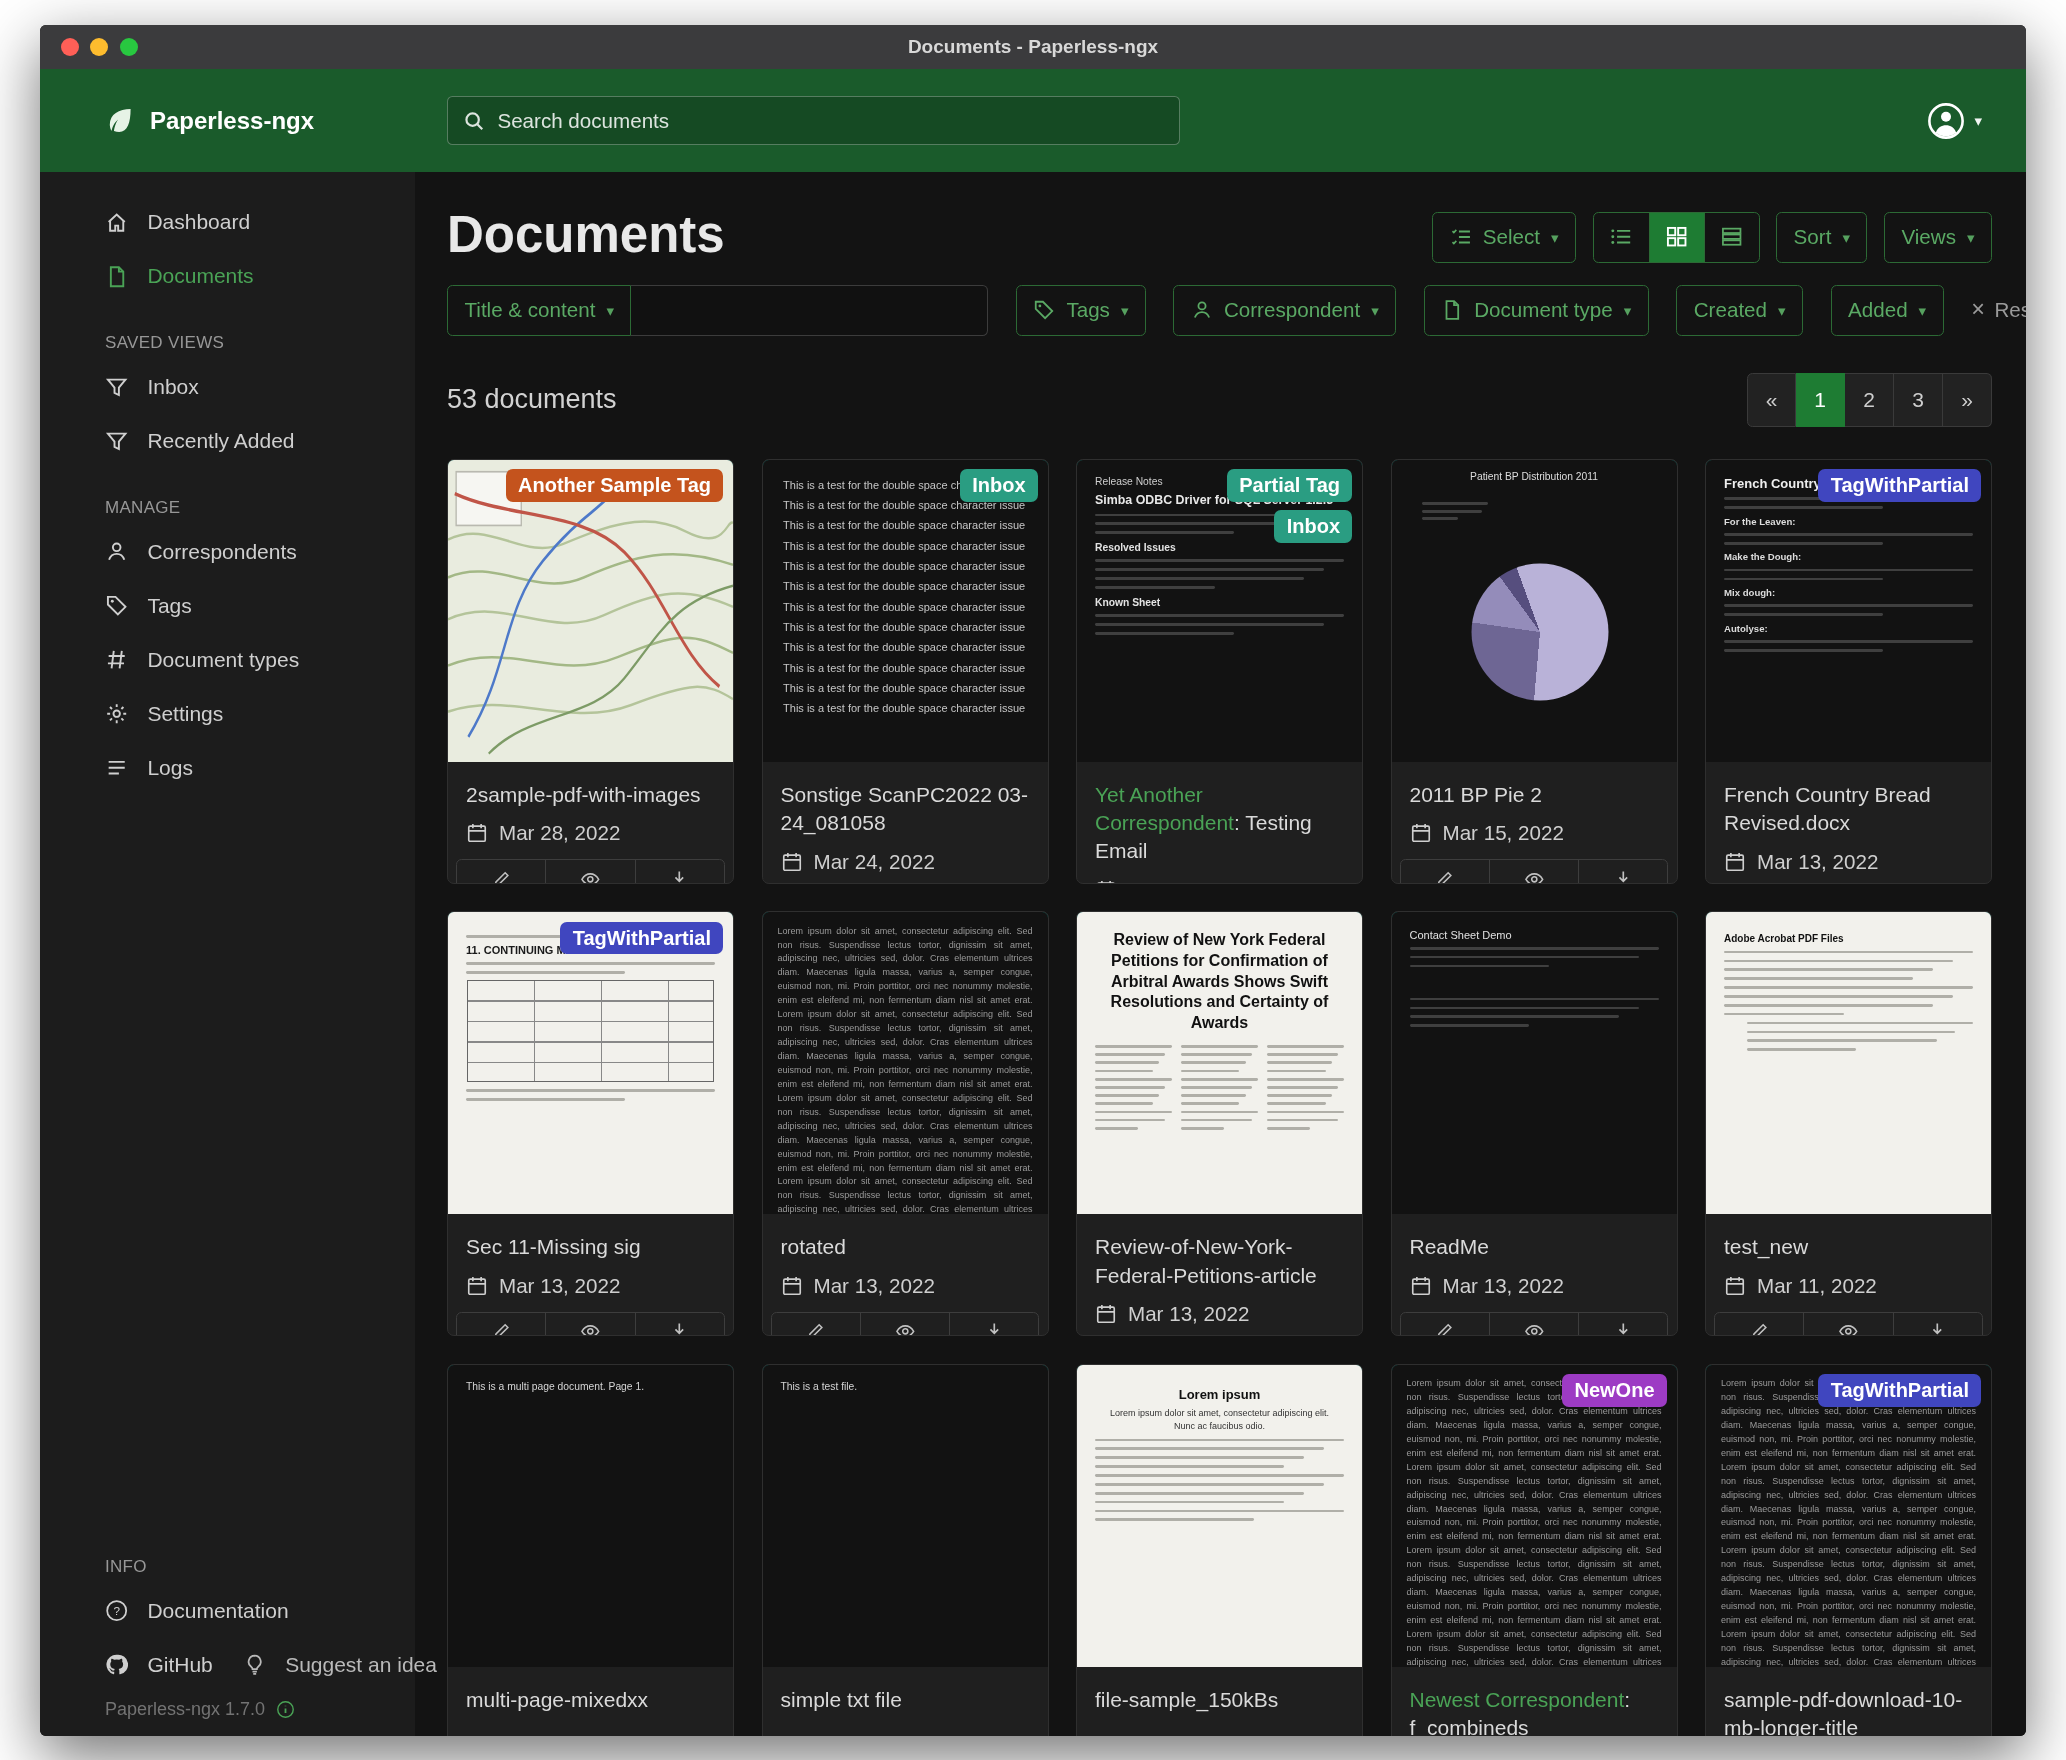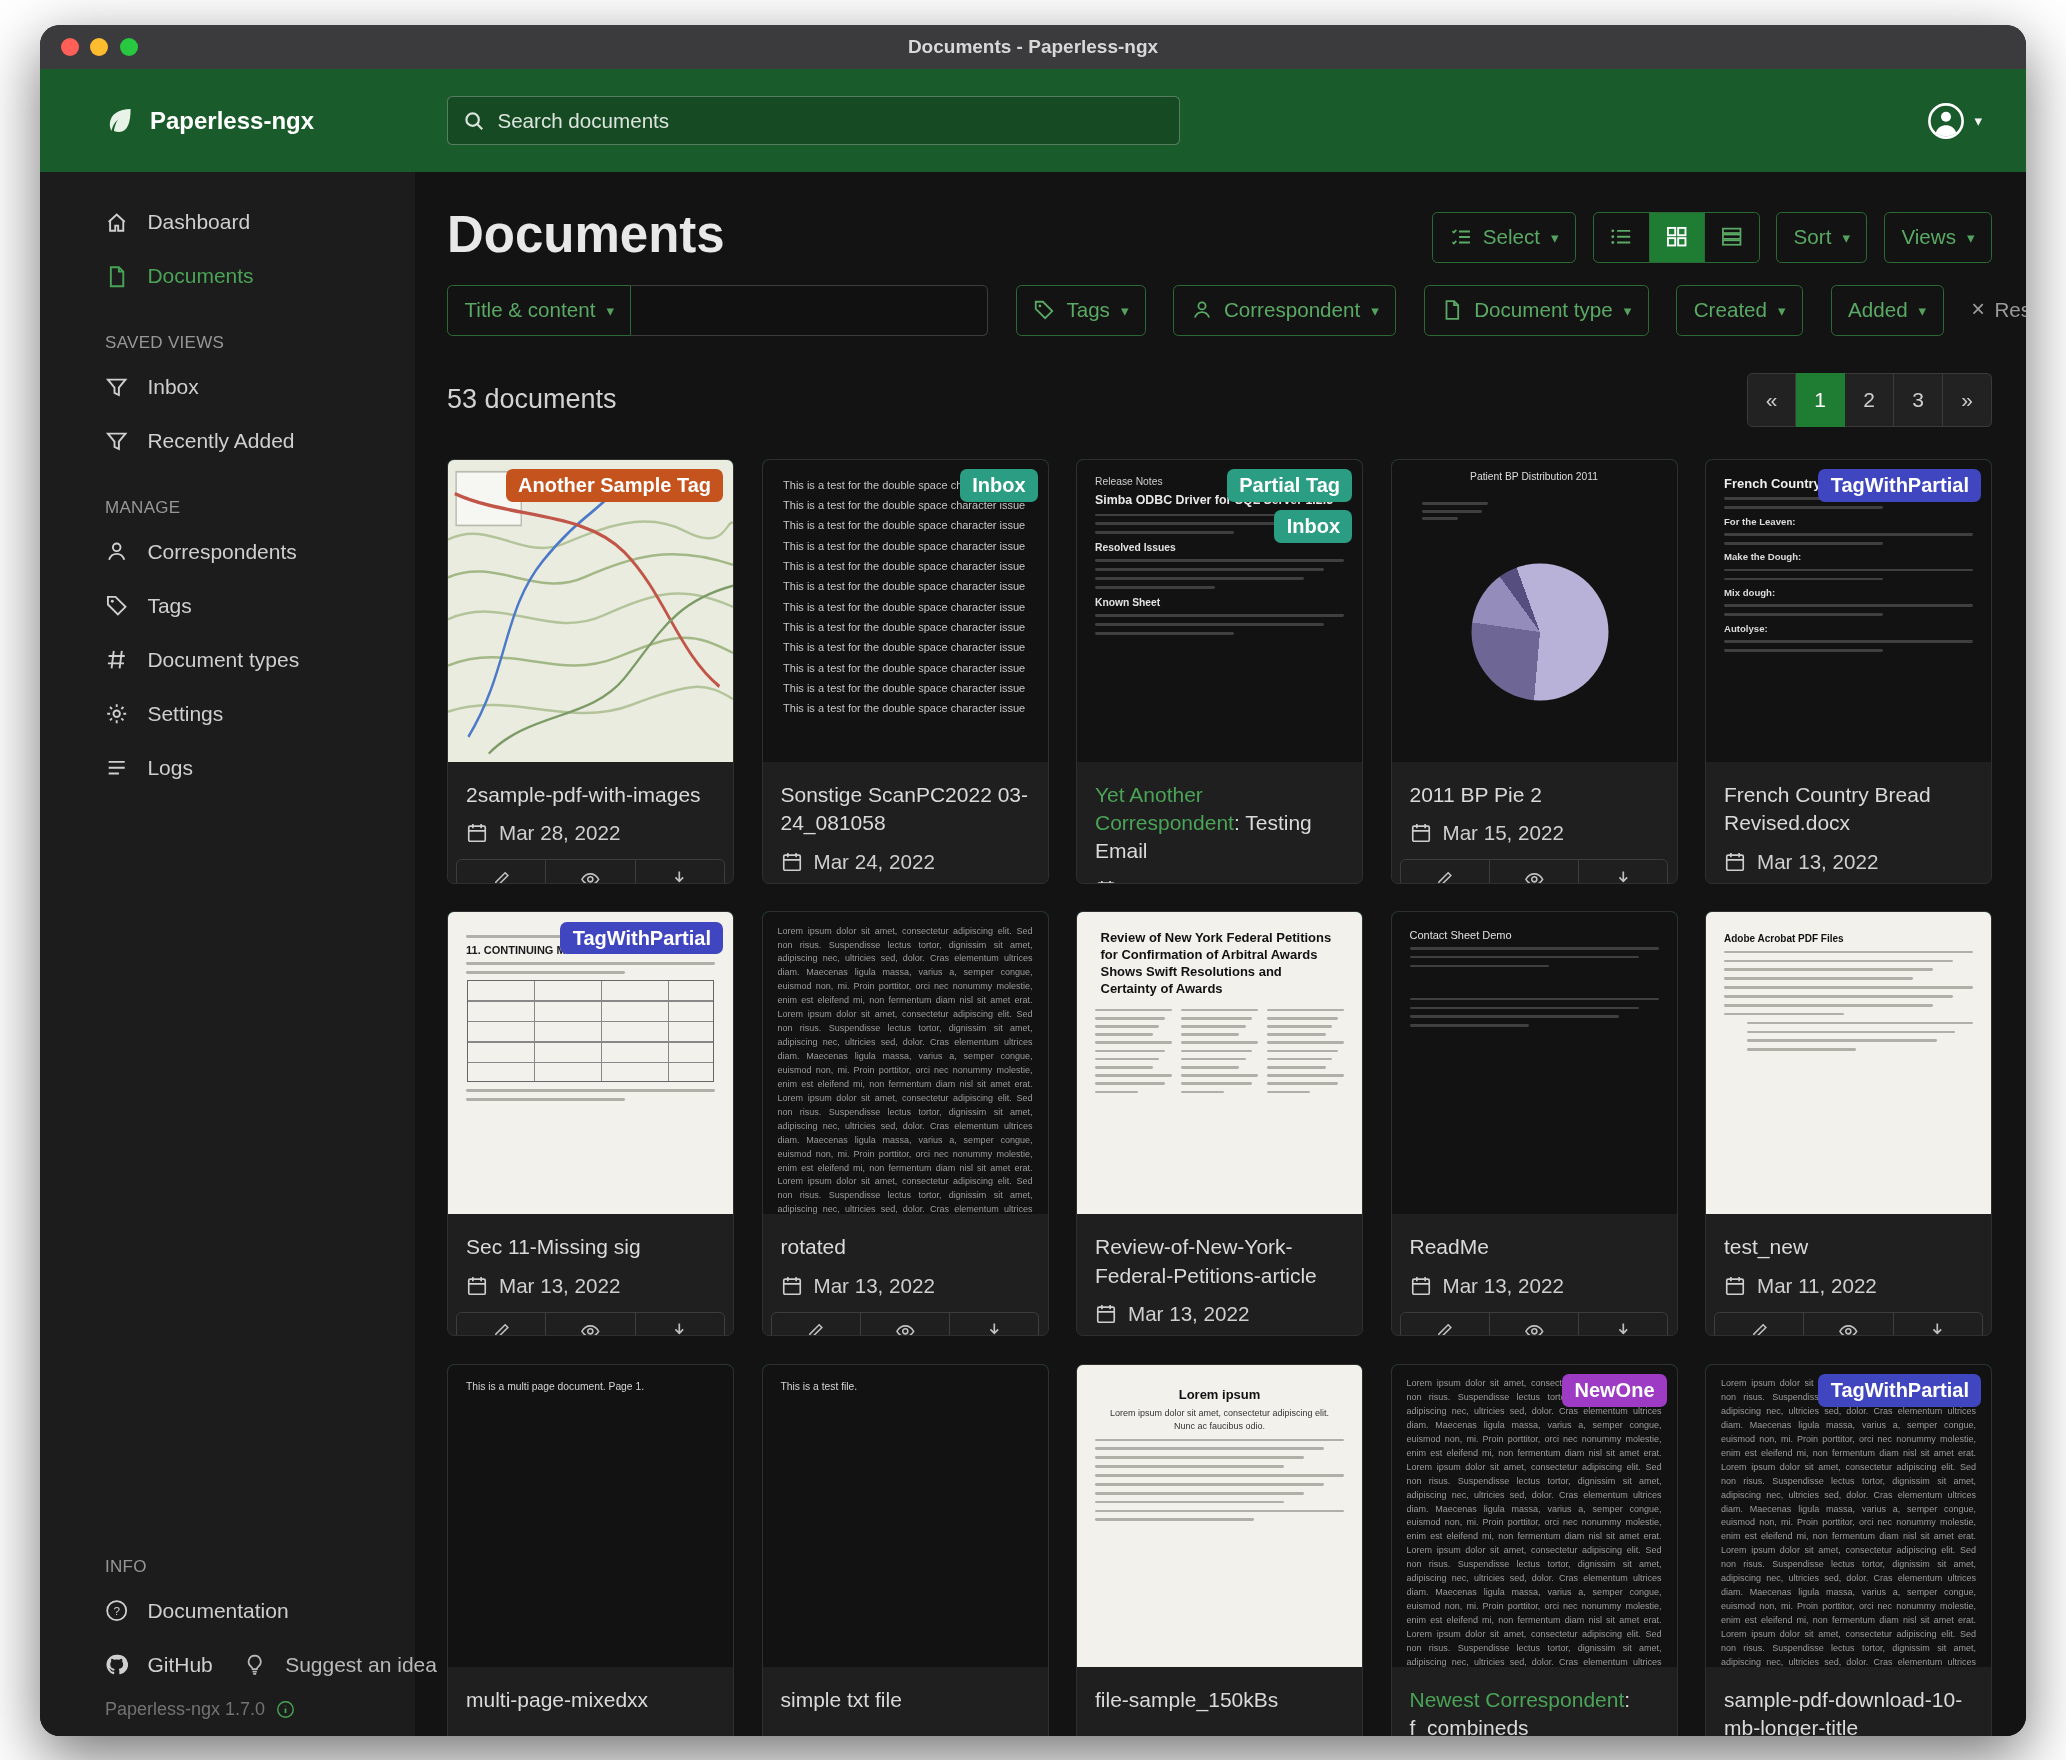--- a/index.html
+++ b/index.html
@@ -1,17 +1,17 @@
 <!DOCTYPE html>
 <html style="font-size:11px"><head>
 <meta charset="utf-8">
 <style>
   *{box-sizing:border-box;margin:0;padding:0;}
   html,body{width:2066px;height:1761px;background:#ffffff;font-family:"Liberation Sans",sans-serif;overflow:hidden;}
-  .window{position:absolute;left:40px;top:25px;width:1986px;height:1711px;border-radius:20px;overflow:hidden;background:#141414;box-shadow:0 20.6px 62px rgba(0,0,0,.55);}
+  .window{position:absolute;left:40px;top:25px;width:1986px;height:1711px;border-radius:6px;overflow:hidden;background:#141414;box-shadow:0 20.6px 62px rgba(0,0,0,.55);}
   
   .titlebar{height:44px;background:#3b3b3d;display:flex;align-items:center;justify-content:center;position:relative;}
   .tb-title{color:#d8d8d8;font-size:19px;font-weight:700;}
   .lights{position:absolute;left:20.6px;top:0;height:100%;display:flex;align-items:center;gap:11.7px;}
   .light{width:18px;height:18px;border-radius:50%;}
   .light.red{background:#ff5f57}.light.yellow{background:#febc2e}.light.green{background:#28c840}
   
   .appheader{height:103px;background:#1a5b2b;display:flex;align-items:center;}
   .brand{width:375px;display:flex;align-items:center;gap:15px;padding-left:63px;color:#fff;font-size:24px;font-weight:600;flex-shrink:0;}
   .brand .icon{width:32px;height:32px;}
@@ -91,21 +91,21 @@
   .rl-sub{font-size:12.4px;font-weight:700;color:#e8e8e8;margin-bottom:6.9px;}
   .rl-h{font-size:10.3px;font-weight:700;color:#e3e3e3;margin:8.2px 0 2.7px;}
   .pie-title{font-size:10.3px;color:#ddd;text-align:center;padding-top:11px;}
   .pie{position:absolute;left:52%;top:57%;transform:translate(-50%,-50%);width:137px;height:137px;border-radius:50%;background:conic-gradient(from -20deg,#b9b2d8 0 205deg,#6e6694 205deg 298deg,#948cba 298deg 344deg,#564e7e 344deg 360deg);}
   .pie-leg{position:absolute;left:30px;top:38px;width:66px;}
   .pie-leg .stripe{margin:4.8px 0;}
   .rc-title{font-size:13px;font-weight:700;color:#eee;margin-bottom:2.7px;}
   .rc-h{font-size:9.6px;font-weight:700;color:#ddd;margin:6.9px 0 1.4px;}
   .fm-h{font-size:11px;font-weight:700;margin:5.5px 0 2.7px;color:#1a1a1a;}
   .fm-table{height:102px;border:1.4px solid #666;margin:6.9px 1.4px;background-image:repeating-linear-gradient(to bottom,transparent 0 19px,#888 19px 20.6px),repeating-linear-gradient(to right,transparent 0 66px,#888 66px 67px);}
-  .ar-h{font-size:13px;font-weight:700;line-height:1.3;color:#111;margin:1.4px 5.5px 5.5px;}
+  .ar-h{font-size:16px;font-weight:700;line-height:1.3;color:#111;margin:1.4px 5.5px 5.5px;text-align:center;}
   .ar-cols{display:flex;gap:9.6px;margin-top:5.5px;}
   .ar-col{flex:1;}
   .ar-col .stripe{margin:5.5px 0;}
   .rm-h{font-size:11px;color:#e0e0e0;margin-bottom:5.5px;}
   .ac-h{font-size:10px;font-weight:700;text-align:left;margin:4.1px 0 6.9px;color:#111;}
   .bl-line{font-size:10.3px;color:#d5d5d5;}
   .lo-h{font-size:13px;font-weight:700;text-align:center;margin:5.5px 0 5.5px;color:#111;}
   .lo-lead{font-size:9px;text-align:center;color:#333;margin:0 6.9px 5.5px;line-height:1.4;}
   .dense{font-size:9px;line-height:1.55;color:#9a9a9a;text-align:justify;padding:12.4px 15px;}
   .icon{display:inline-flex;}

